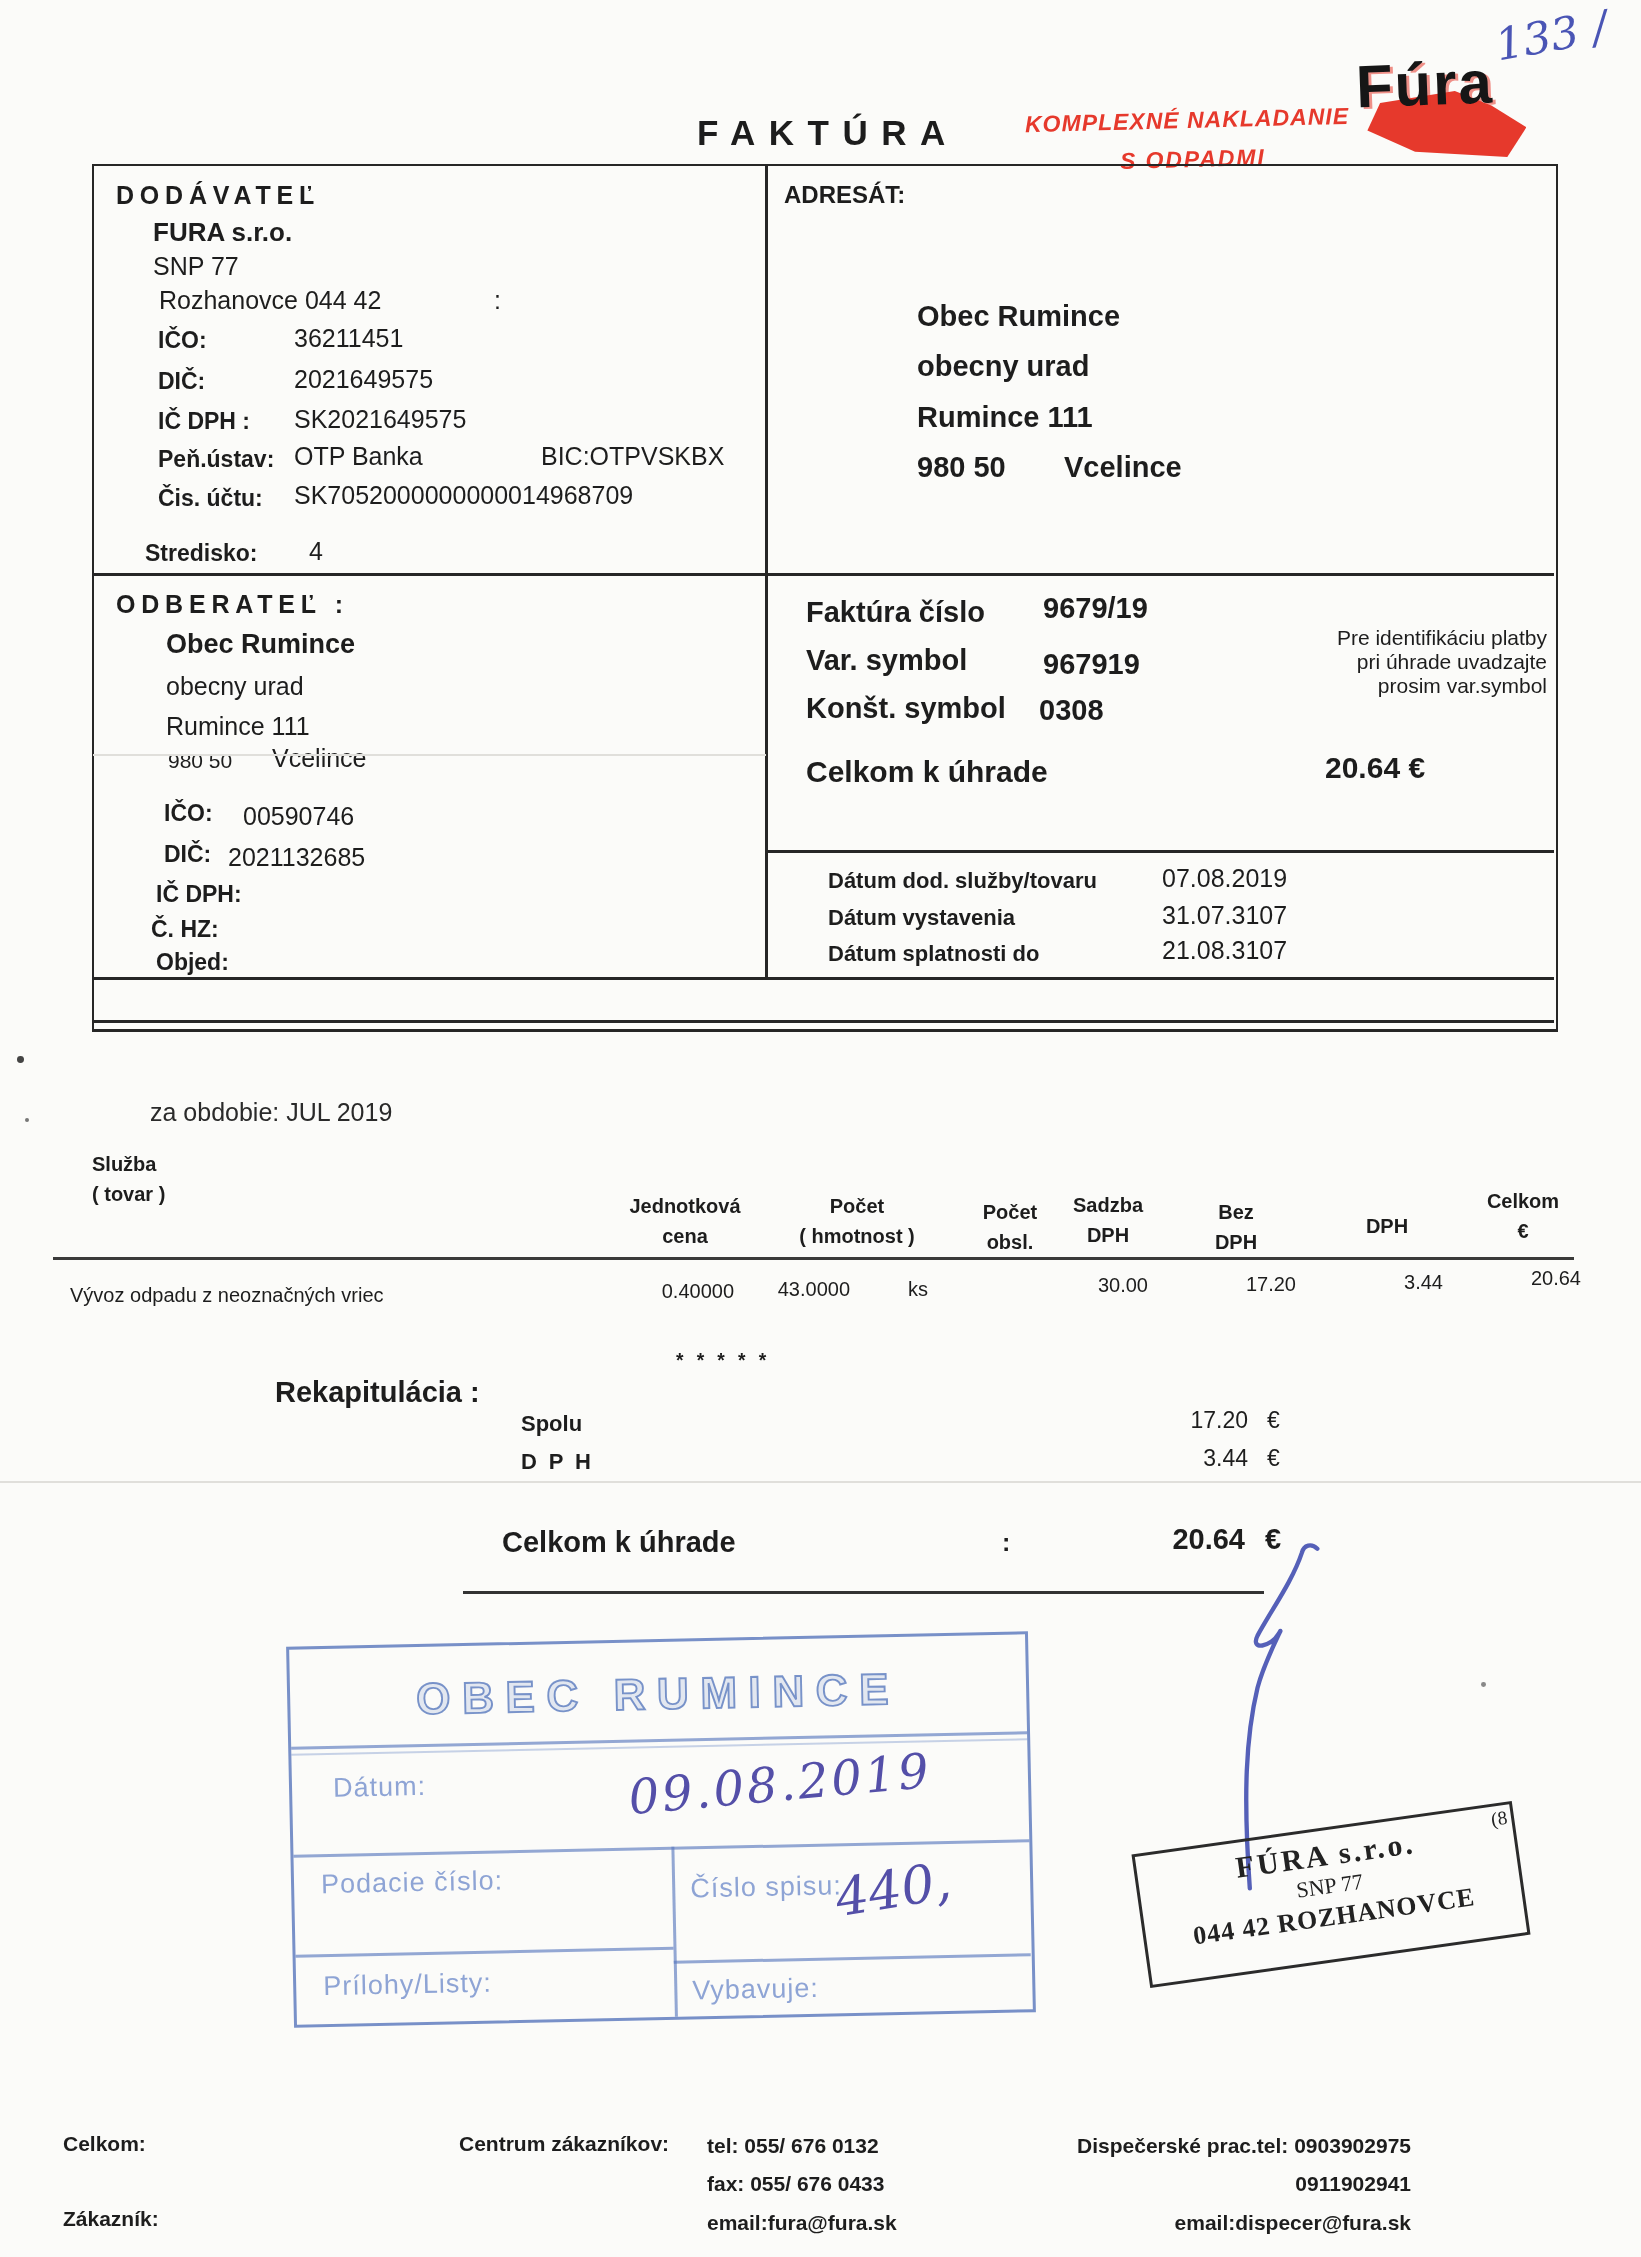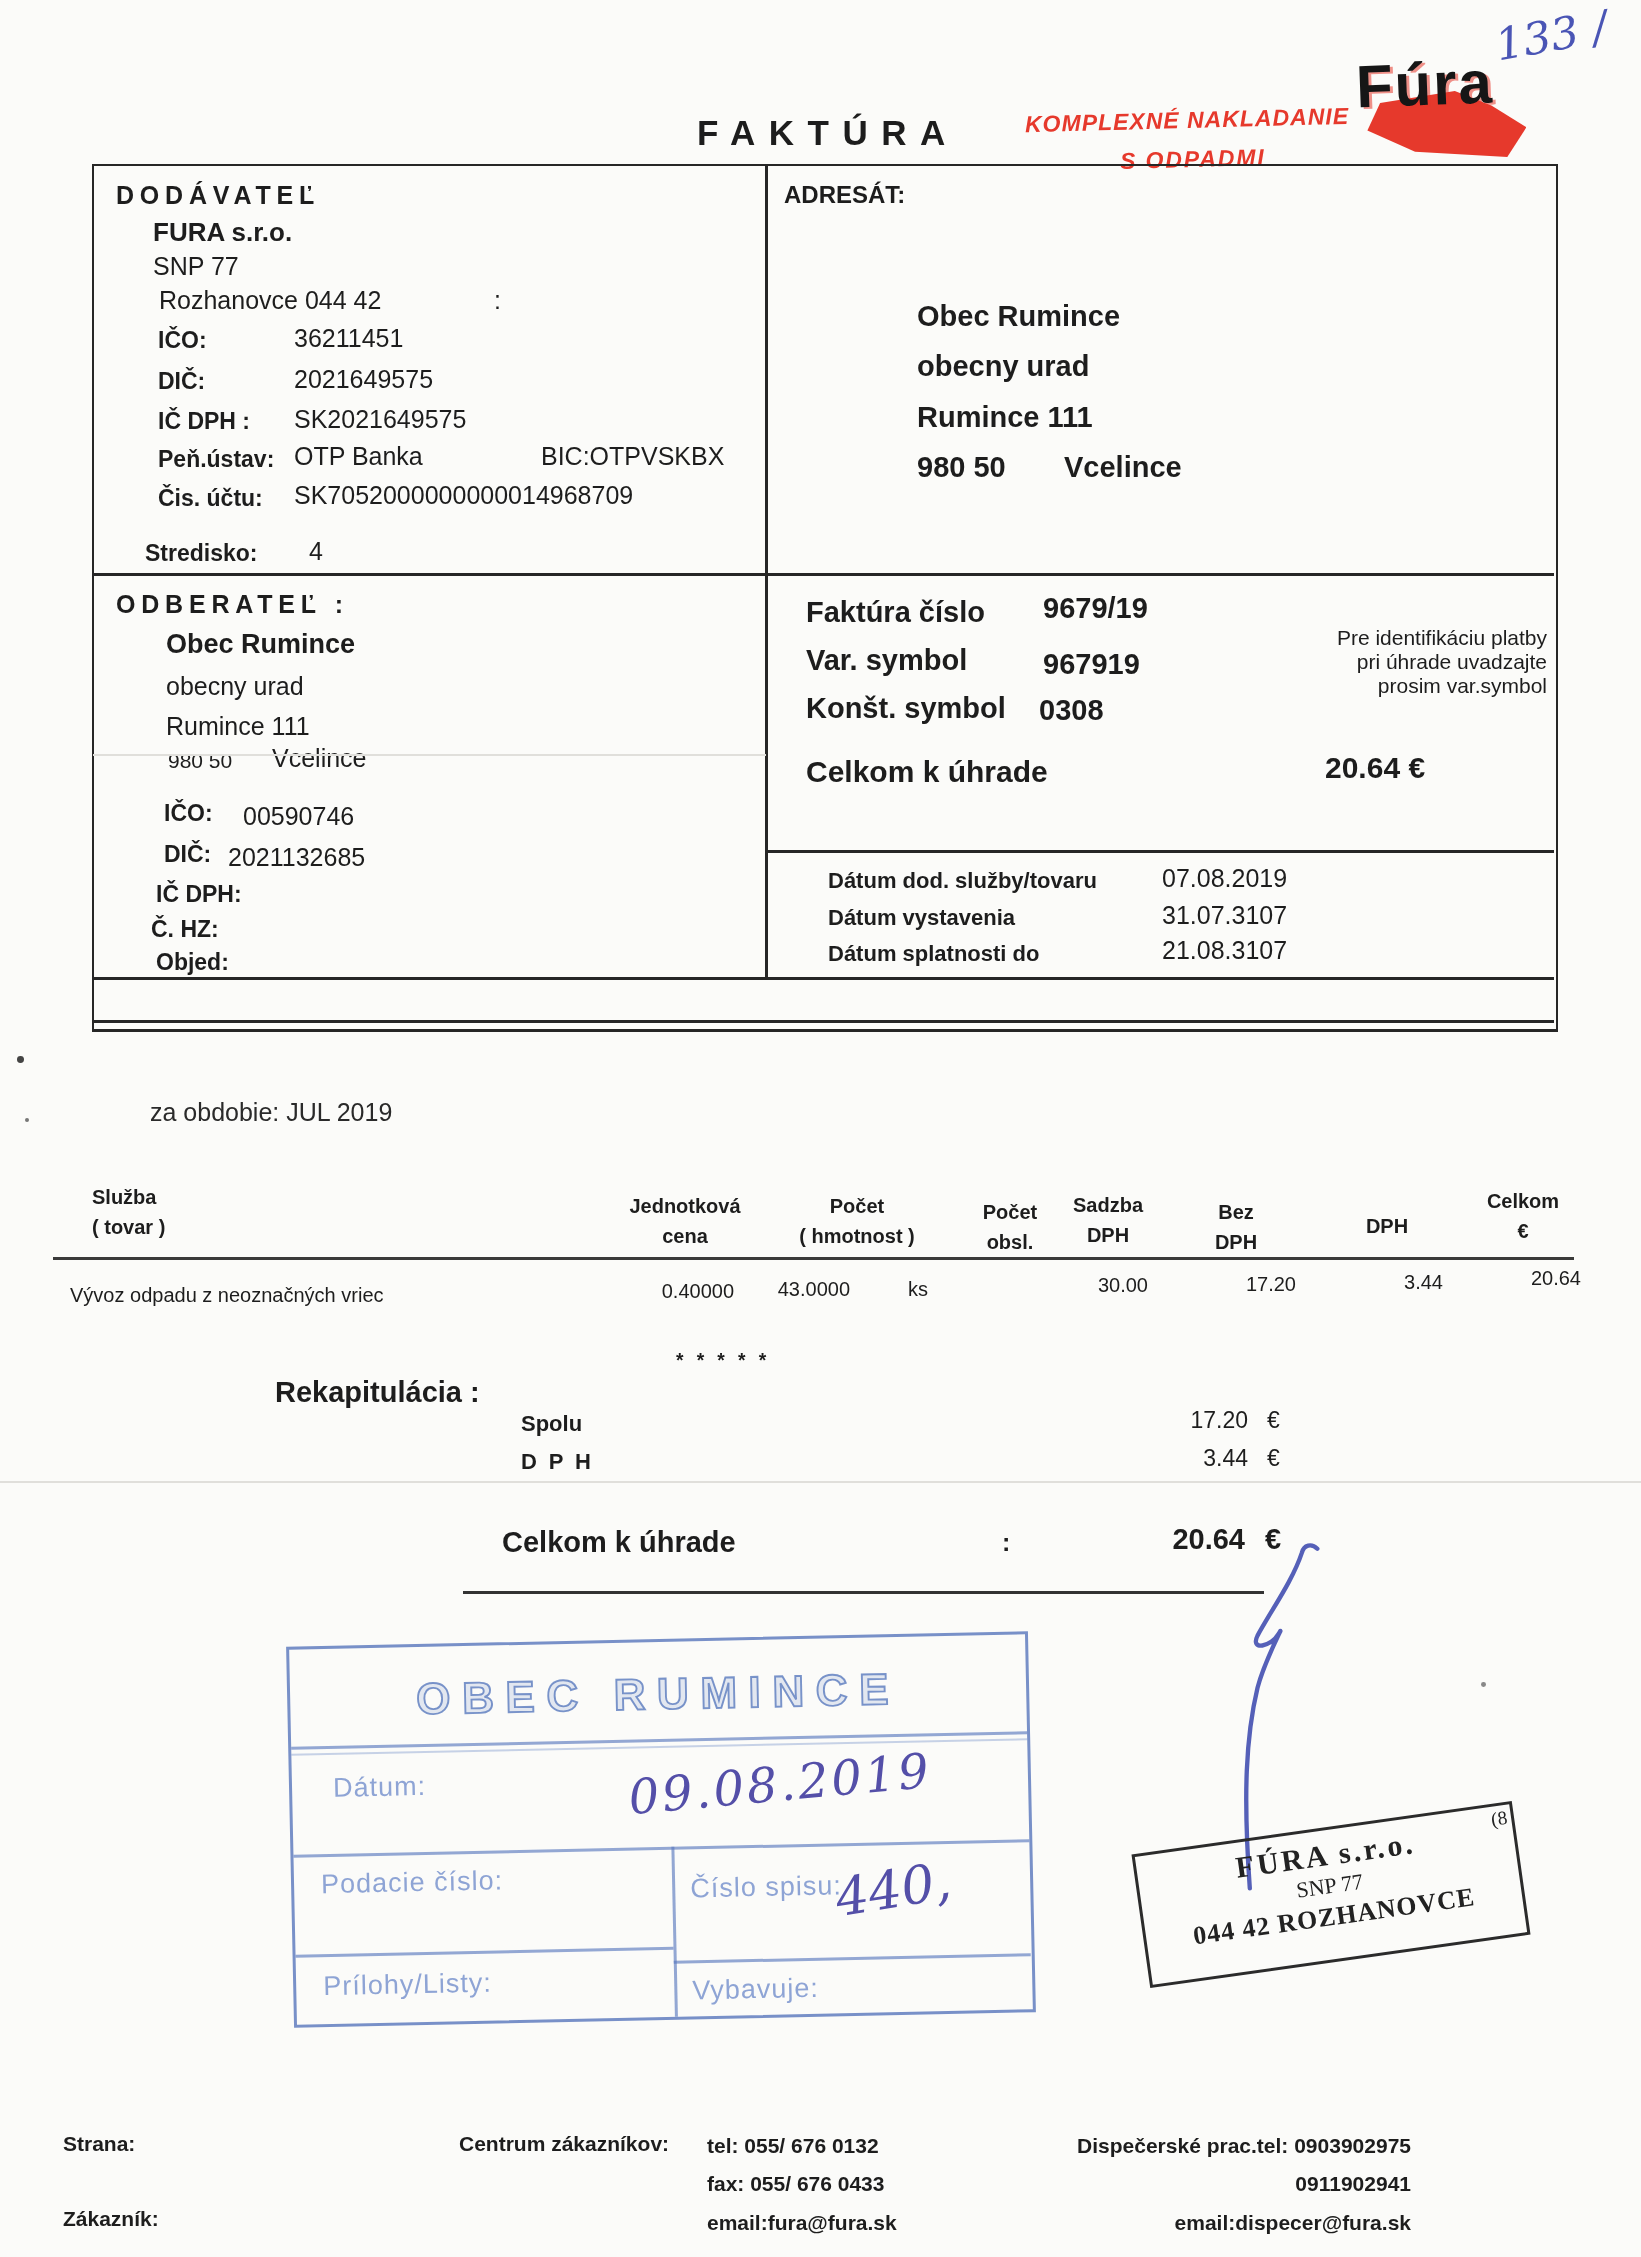--- a/index.html
+++ b/index.html
@@ -115,21 +115,21 @@
   <div class="t" style="left:828px;top:942px;font-size:22px;font-weight:bold;">Dátum splatnosti do</div>
   <div class="t val" style="left:1162px;top:937px;">21.08.3107</div>
 
 
   <div class="t" style="left:150px;top:1099px;font-size:25px;color:#2a2a2a;">za obdobie: JUL 2019</div>
 
   <div class="speck" style="left:17.4px;top:1056px;width:6.8px;height:6.8px;"></div>
   <div class="speck" style="left:25px;top:1118px;width:3.9px;height:3.9px;background:#777;"></div>
   <div class="speck" style="left:1481px;top:1682px;width:4.8px;height:4.8px;background:#888;"></div>
 
-  <div class="t hdr" style="left:92px;top:1182px;text-align:left;">
+  <div class="t hdr" style="left:92px;top:1149px;text-align:left;">
     <span>Služba</span><br>
     <span>( tovar )</span>
   </div>
   <div class="t hdr" style="left:608px;top:1191px;width:154px;">
     <span>Jednotková</span><br>
     <span>cena</span>
   </div>
   <div class="t hdr" style="left:770px;top:1191px;width:174px;">
     <span>Počet</span><br>
     <span>( hmotnost )</span>
@@ -206,21 +206,21 @@
   </div>
 
   <div style="position:absolute;left:1139px;top:1827px;width:378px;height:129px;border:3.9px solid #2b2b2b;transform:rotate(-8deg);
               font-family:'Liberation Serif',serif;color:#222;">
     <div class="t c" style="left:0;top:7.7px;width:100%;font-size:30px;font-weight:bold;letter-spacing:2.9px;">FÚRA s.r.o.</div>
     <div class="t" style="right:3.9px;top:1.9px;font-size:19.3px;">(8</div>
     <div class="t c" style="left:0;top:44px;width:100%;font-size:22px;">SNP 77</div>
     <div class="t c" style="left:0;top:73px;width:100%;font-size:26px;font-weight:bold;letter-spacing:1px;">044 42 ROZHANOVCE</div>
   </div>
 
-  <div class="t foot" style="left:63px;top:2132px;">Strana:</div>
+  <div class="t foot" style="left:63px;top:2132px;">Celkom:</div>
   <div class="t foot" style="left:63px;top:2207px;">Zákazník:</div>
   <div class="t foot" style="left:459px;top:2132px;">Centrum zákazníkov:</div>
   <div class="t foot" style="left:707px;top:2134px;">tel: 055/ 676 0132</div>
   <div class="t foot" style="left:707px;top:2172px;">fax: 055/ 676 0433</div>
   <div class="t foot" style="left:707px;top:2211px;">email:fura@fura.sk</div>
   <div class="t foot r" style="left:1025px;top:2134px;width:386px;">Dispečerské prac.tel: 0903902975</div>
   <div class="t foot r" style="left:1025px;top:2172px;width:386px;">0911902941</div>
   <div class="t foot r" style="left:1025px;top:2211px;width:386px;">email:dispecer@fura.sk</div>
 
 </div>

